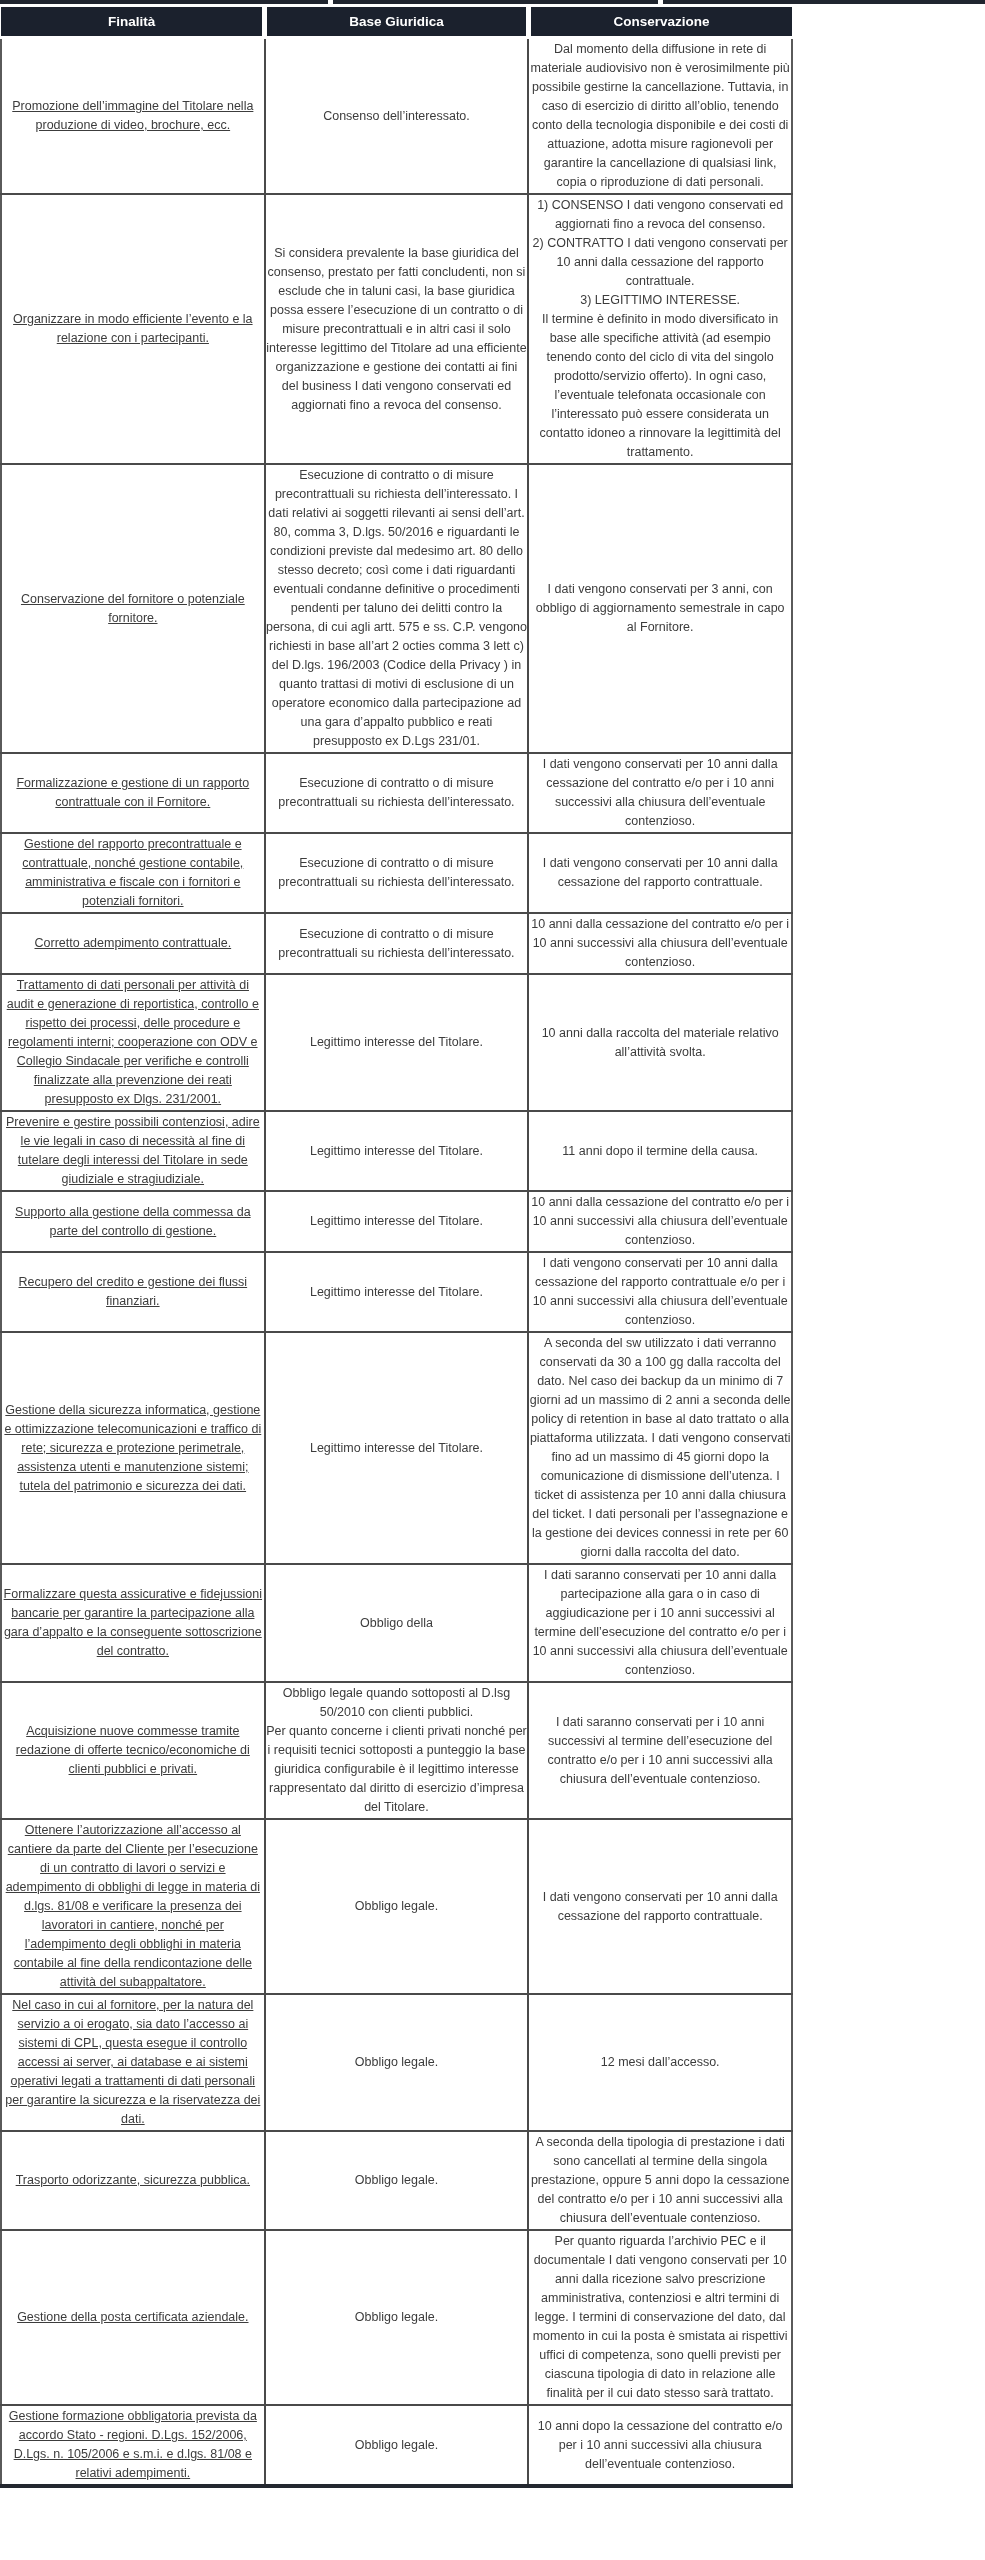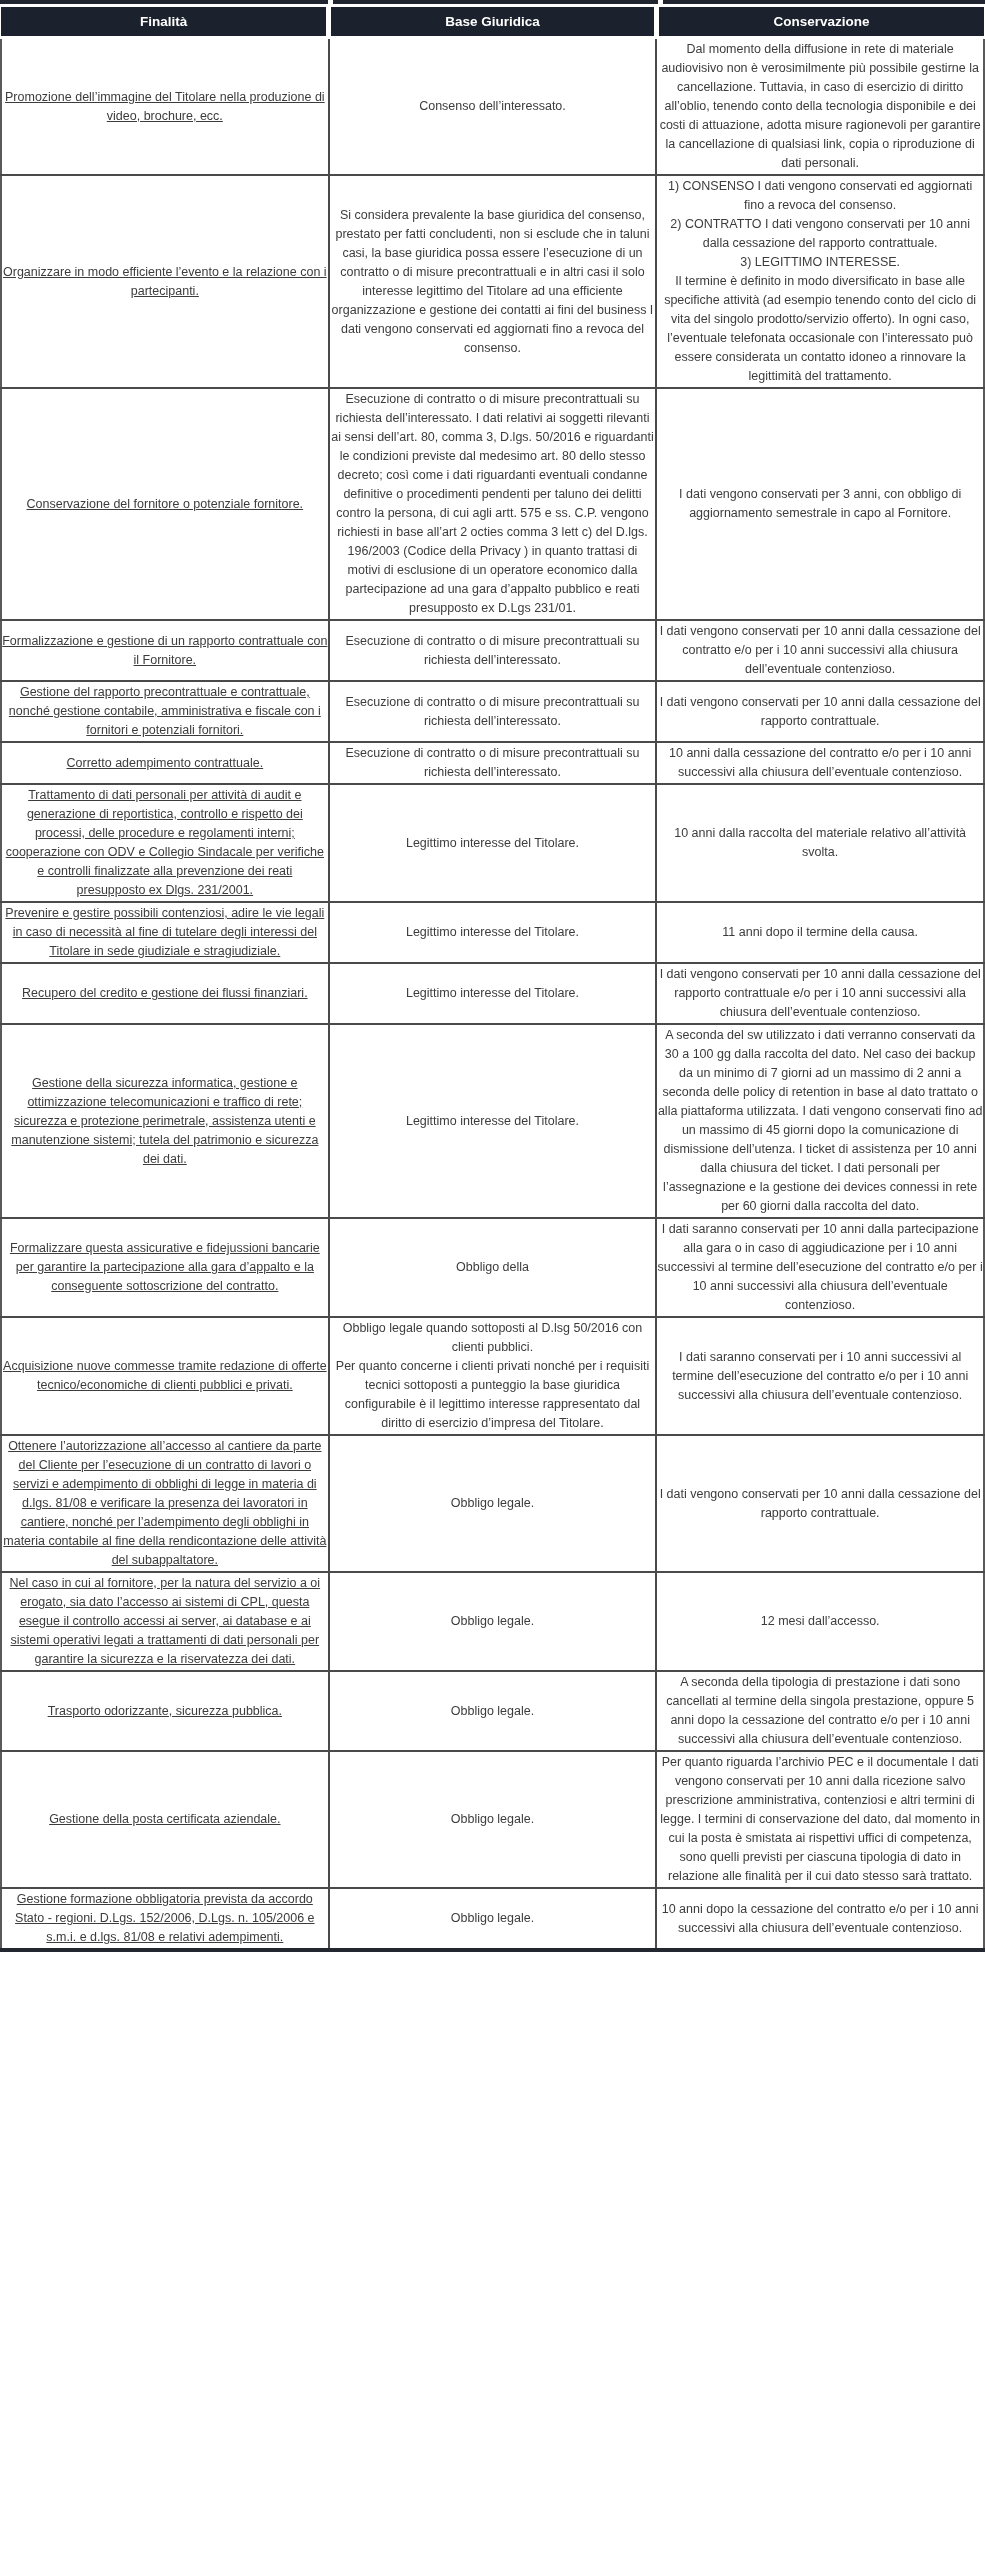--- a/index.html
+++ b/index.html
@@ -22,21 +22,21 @@
   }
   .top-strip > div {
     background: #20252f;
     height: 4px;
   }
   .seg-1 { width: 328px; }
   .seg-2 { width: 325px; }
   .seg-3 { flex: 1; }
 
   table.privacy {
-    width: 985px;
+    width: 793px;
     border-collapse: collapse;
     table-layout: fixed;
   }
   table.privacy col { width: 33.33%; }
 
   thead th {
     background: #1b212d;
     color: #ffffff;
     font-size: 13.5px;
     font-weight: bold;
@@ -133,20 +133,25 @@
       <td>Legittimo interesse del Titolare.</td>
       <td>10 anni dalla raccolta del materiale relativo all’attività svolta.</td>
     </tr>
 
     <tr>
       <td>Prevenire e gestire possibili contenziosi, adire le vie legali in caso di necessità al fine di tutelare degli interessi del Titolare in sede giudiziale e stragiudiziale.</td>
       <td>Legittimo interesse del Titolare.</td>
       <td>11 anni dopo il termine della causa.</td>
     </tr>
 
+    <tr>
+      <td>Supporto alla gestione della commessa da parte del controllo di gestione.</td>
+      <td>Legittimo interesse del Titolare.</td>
+      <td>10 anni dalla cessazione del contratto e/o per i 10 anni successivi alla chiusura dell’eventuale contenzioso.</td>
+    </tr>
 
     <tr>
       <td>Recupero del credito e gestione dei flussi finanziari.</td>
       <td>Legittimo interesse del Titolare.</td>
       <td>I dati vengono conservati per 10 anni dalla cessazione del rapporto contrattuale e/o per i 10 anni successivi alla chiusura dell’eventuale contenzioso.</td>
     </tr>
 
     <tr>
       <td>Gestione della sicurezza informatica, gestione e ottimizzazione telecomunicazioni e traffico di rete; sicurezza e protezione perimetrale, assistenza utenti e manutenzione sistemi; tutela del patrimonio e sicurezza dei dati.</td>
       <td>Legittimo interesse del Titolare.</td>
@@ -154,21 +159,21 @@
     </tr>
 
     <tr>
       <td>Formalizzare questa assicurative e fidejussioni bancarie per garantire la partecipazione alla gara d’appalto e la conseguente sottoscrizione del contratto.</td>
       <td>Obbligo della</td>
       <td>I dati saranno conservati per 10 anni dalla partecipazione alla gara o in caso di aggiudicazione per i 10 anni successivi al termine dell’esecuzione del contratto e/o per i 10 anni successivi alla chiusura dell’eventuale contenzioso.</td>
     </tr>
 
     <tr>
       <td>Acquisizione nuove commesse tramite redazione di offerte tecnico/economiche di clienti pubblici e privati.</td>
-      <td>Obbligo legale quando sottoposti al D.lsg 50/2016 con clienti pubblici.
+      <td>Obbligo legale quando sottoposti al D.lsg 50/2010 con clienti pubblici.
 Per quanto concerne i clienti privati nonché per i requisiti tecnici sottoposti a punteggio la base giuridica configurabile è il legittimo interesse rappresentato dal diritto di esercizio d’impresa del Titolare.</td>
       <td>I dati saranno conservati per i 10 anni successivi al termine dell’esecuzione del contratto e/o per i 10 anni successivi alla chiusura dell’eventuale contenzioso.</td>
     </tr>
 
 
     <tr>
       <td>Ottenere l’autorizzazione all’accesso al cantiere da parte del Cliente per l’esecuzione di un contratto di lavori o servizi e adempimento di obblighi di legge in materia di d.lgs. 81/08 e verificare la presenza dei lavoratori in cantiere, nonché per l’adempimento degli obblighi in materia contabile al fine della rendicontazione delle attività del subappaltatore.</td>
       <td>Obbligo legale.</td>
       <td>I dati vengono conservati per 10 anni dalla cessazione del rapporto contrattuale.</td>
     </tr>

